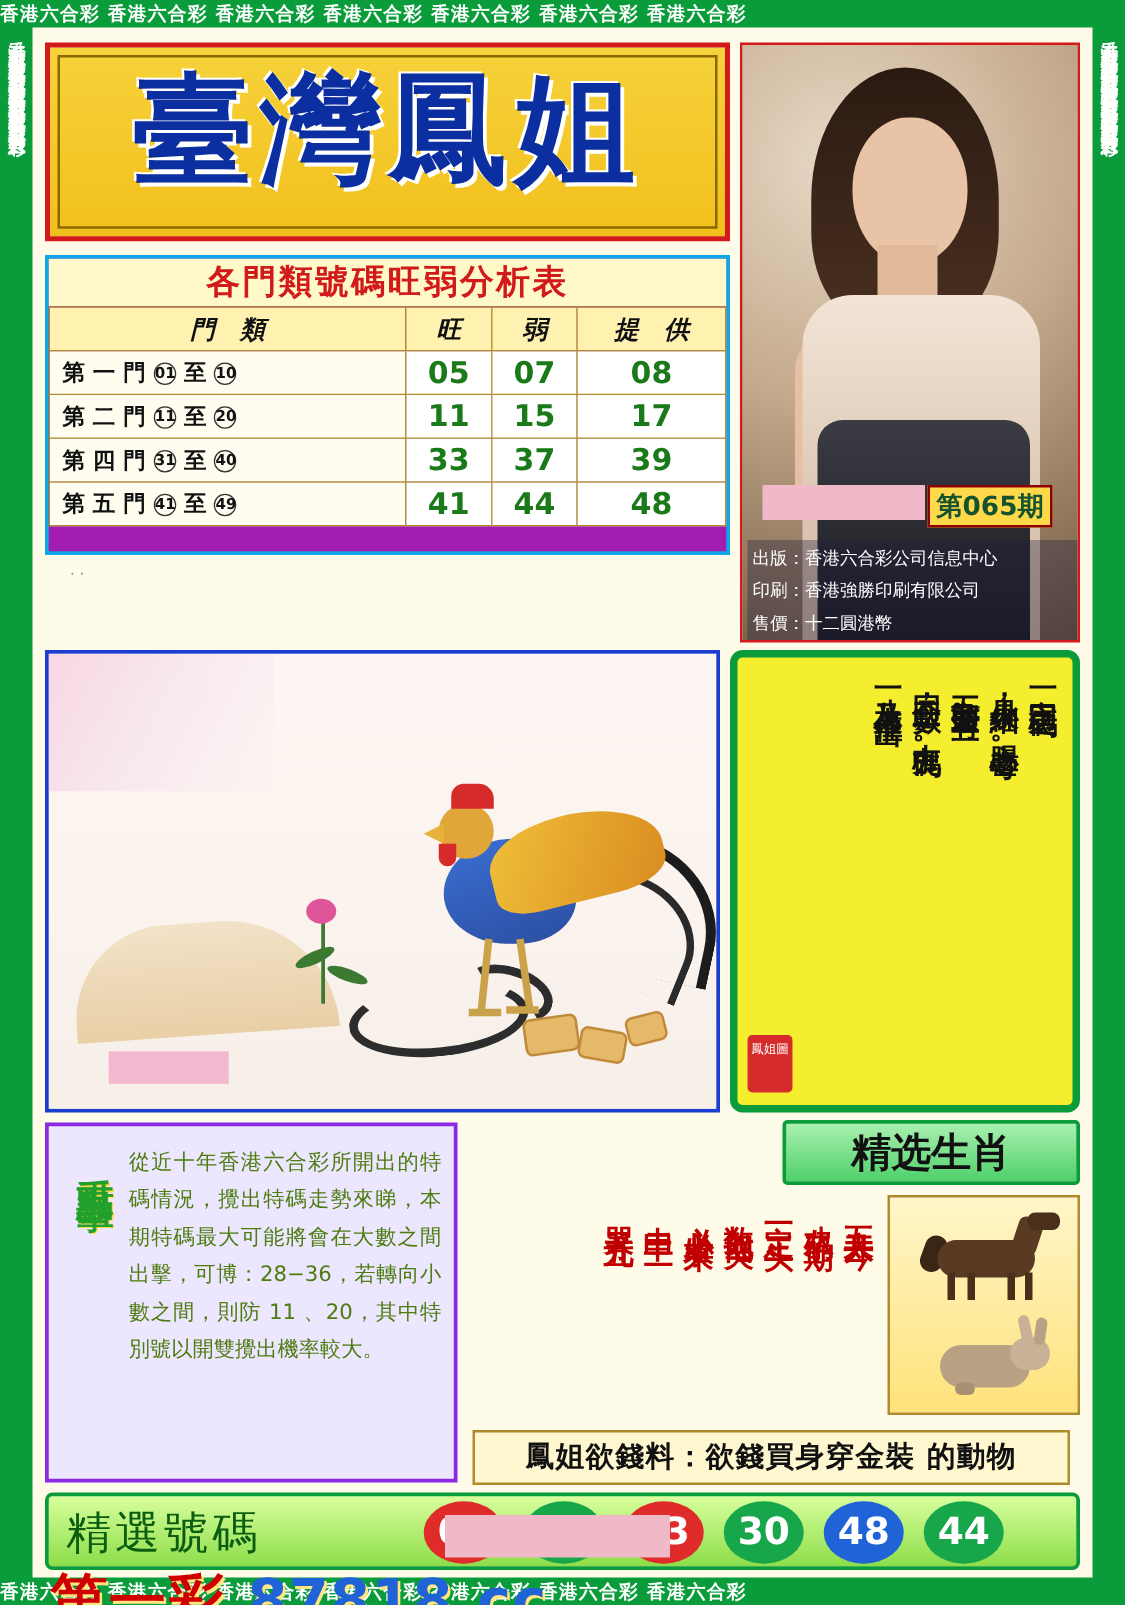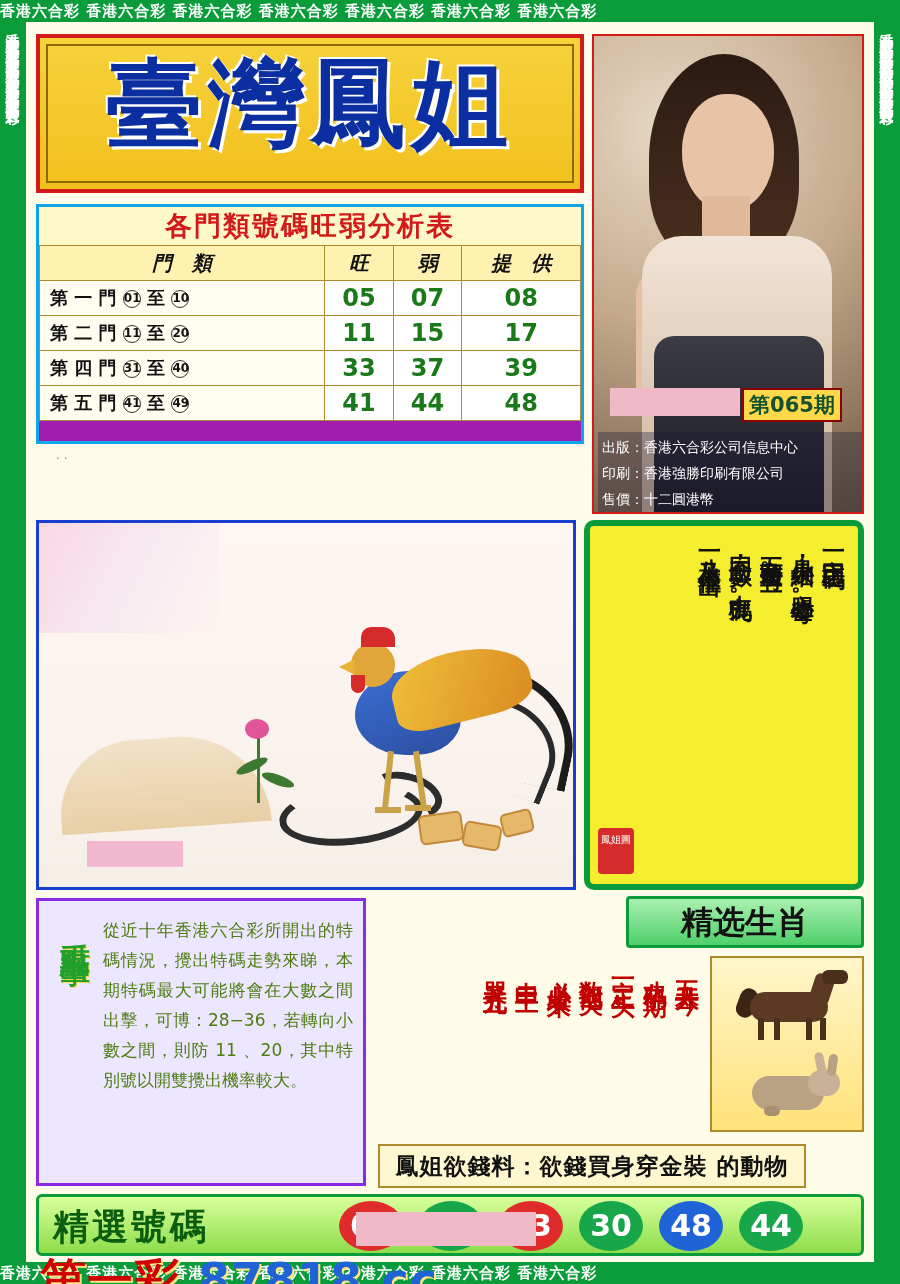--- a/index.html
+++ b/index.html
@@ -159,28 +159,28 @@
   .h-l4{position:absolute;left:90px;top:48px;width:6px;height:22px;background:#4a2f1b;}
   .h-tail{position:absolute;left:8px;top:18px;width:18px;height:30px;background:#3b2514;border-radius:10px;transform:rotate(20deg);}
   .rabbit{position:absolute;left:26px;top:98px;width:110px;height:64px;}
   .rb-body{position:absolute;left:14px;top:20px;width:72px;height:34px;background:#b9a184;border-radius:20px;}
   .rb-head{position:absolute;left:70px;top:14px;width:32px;height:26px;background:#c8b196;border-radius:14px;}
   .rb-ear1{position:absolute;left:78px;top:-4px;width:9px;height:24px;background:#c8b196;border-radius:6px;transform:rotate(-12deg);}
   .rb-ear2{position:absolute;left:90px;top:-2px;width:9px;height:22px;background:#b9a184;border-radius:6px;transform:rotate(8deg);}
   .rb-leg{position:absolute;left:26px;top:50px;width:16px;height:10px;background:#a89073;border-radius:6px;}
 
   
-  .money-bar{position:absolute;left:352px;top:1122px;width:428px;height:44px;
+  .money-bar{position:absolute;left:352px;top:1122px;width:478px;height:44px;
     background:#fff7d0;border:2px solid #b08b2e;box-sizing:border-box;
     line-height:40px;font-size:23px;font-weight:bold;color:#111;text-align:center;letter-spacing:1px;}
 
   
   .numbar{position:absolute;left:10px;top:1172px;width:828px;height:62px;
     background:linear-gradient(#d8ff9c,#8ddd4a);border:3px solid #0a9c3a;box-sizing:border-box;border-radius:6px;}
-  .numbar-label{position:absolute;left:14px;top:6px;font-size:36px;font-weight:bold;color:#0b5e10;
+  .numbar-label{position:absolute;left:14px;top:6px;font-size:36px;font-weight:normal;color:#0b5e10;
     letter-spacing:3px;line-height:48px;}
   .balls{position:absolute;left:300px;top:4px;display:flex;gap:16px;}
   .ball{width:64px;height:50px;border-radius:50%;text-align:center;line-height:50px;
     font-size:30px;font-weight:bold;color:#fff;}
   .b-red{background:#e02b2b;}
   .b-green{background:#17a64a;}
   .b-blue{background:#1f63d6;}
 
   
   .wm{position:absolute;left:14px;top:1228px;width:520px;height:50px;

